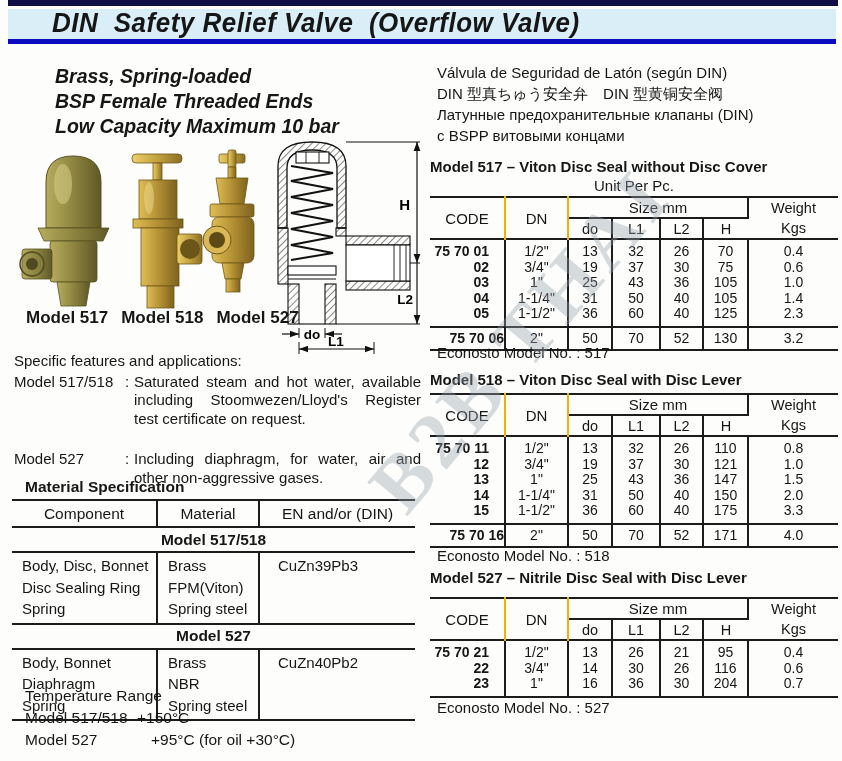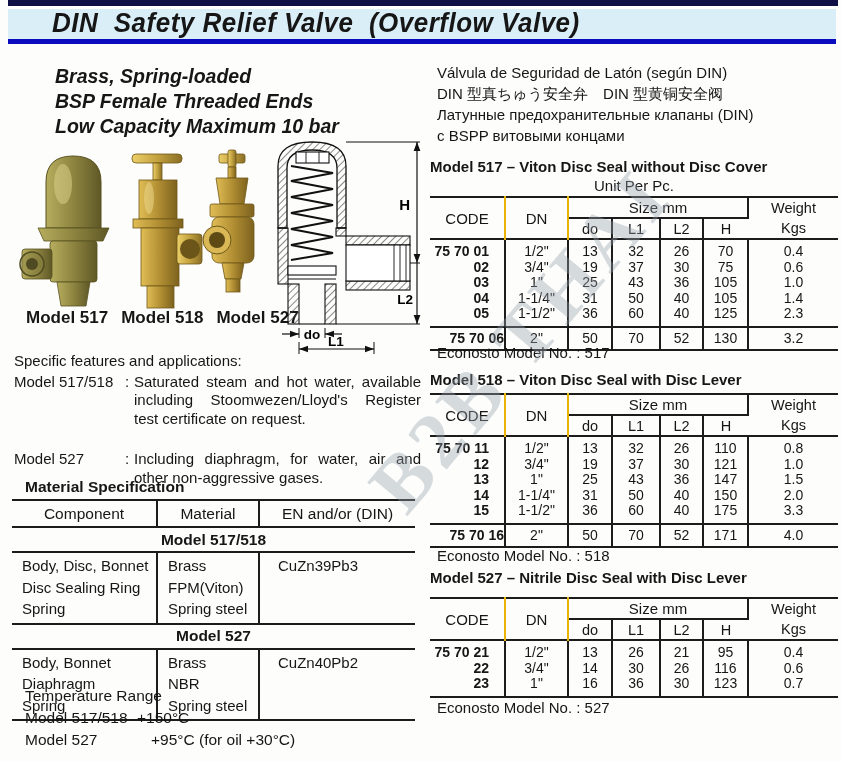--- a/index.html
+++ b/index.html
@@ -536,21 +536,21 @@
           <td class="c-num">26</td>
           <td class="c-num">116</td>
           <td class="c-num">0.6</td>
         </tr>
         <tr>
           <td class="c-code">23</td>
           <td class="c-dn">1"</td>
           <td class="c-num">16</td>
           <td class="c-num">36</td>
           <td class="c-num">30</td>
-          <td class="c-num">123</td>
+          <td class="c-num">204</td>
           <td class="c-num">0.7</td>
         </tr>
       </tbody>
     <tbody class="last"></tbody>
   </table>
   <div class="abs econosto" id="econosto527">Econosto Model No. : 527</div>
 
   <div class="abs" id="watermark">B2B THAI</div>
 
 </div>

